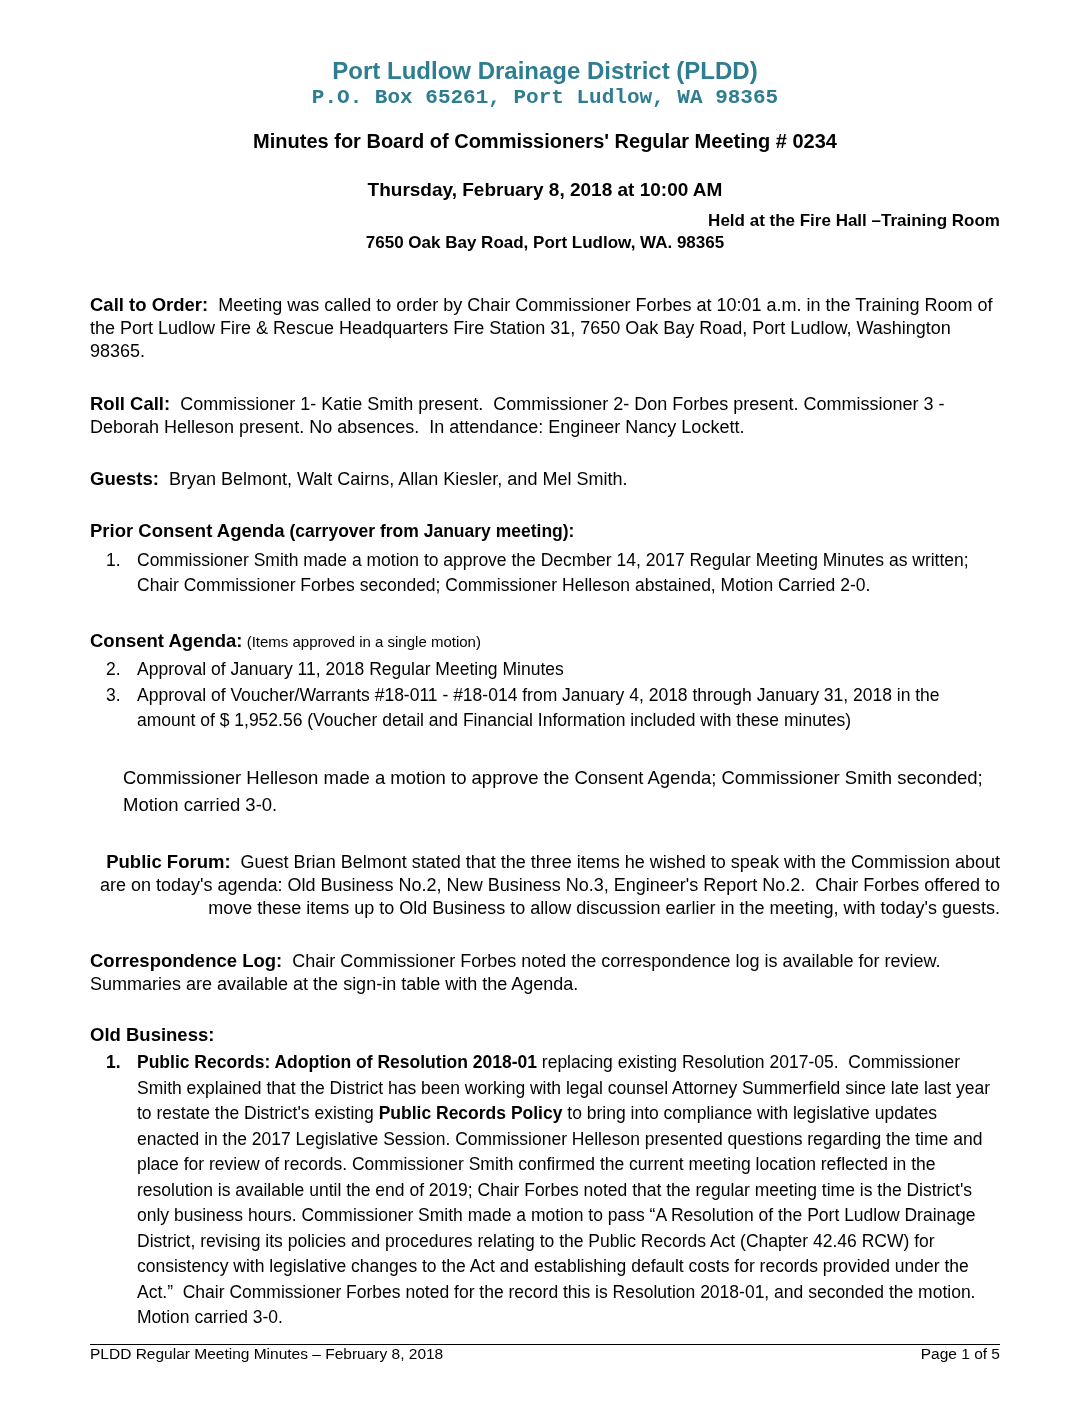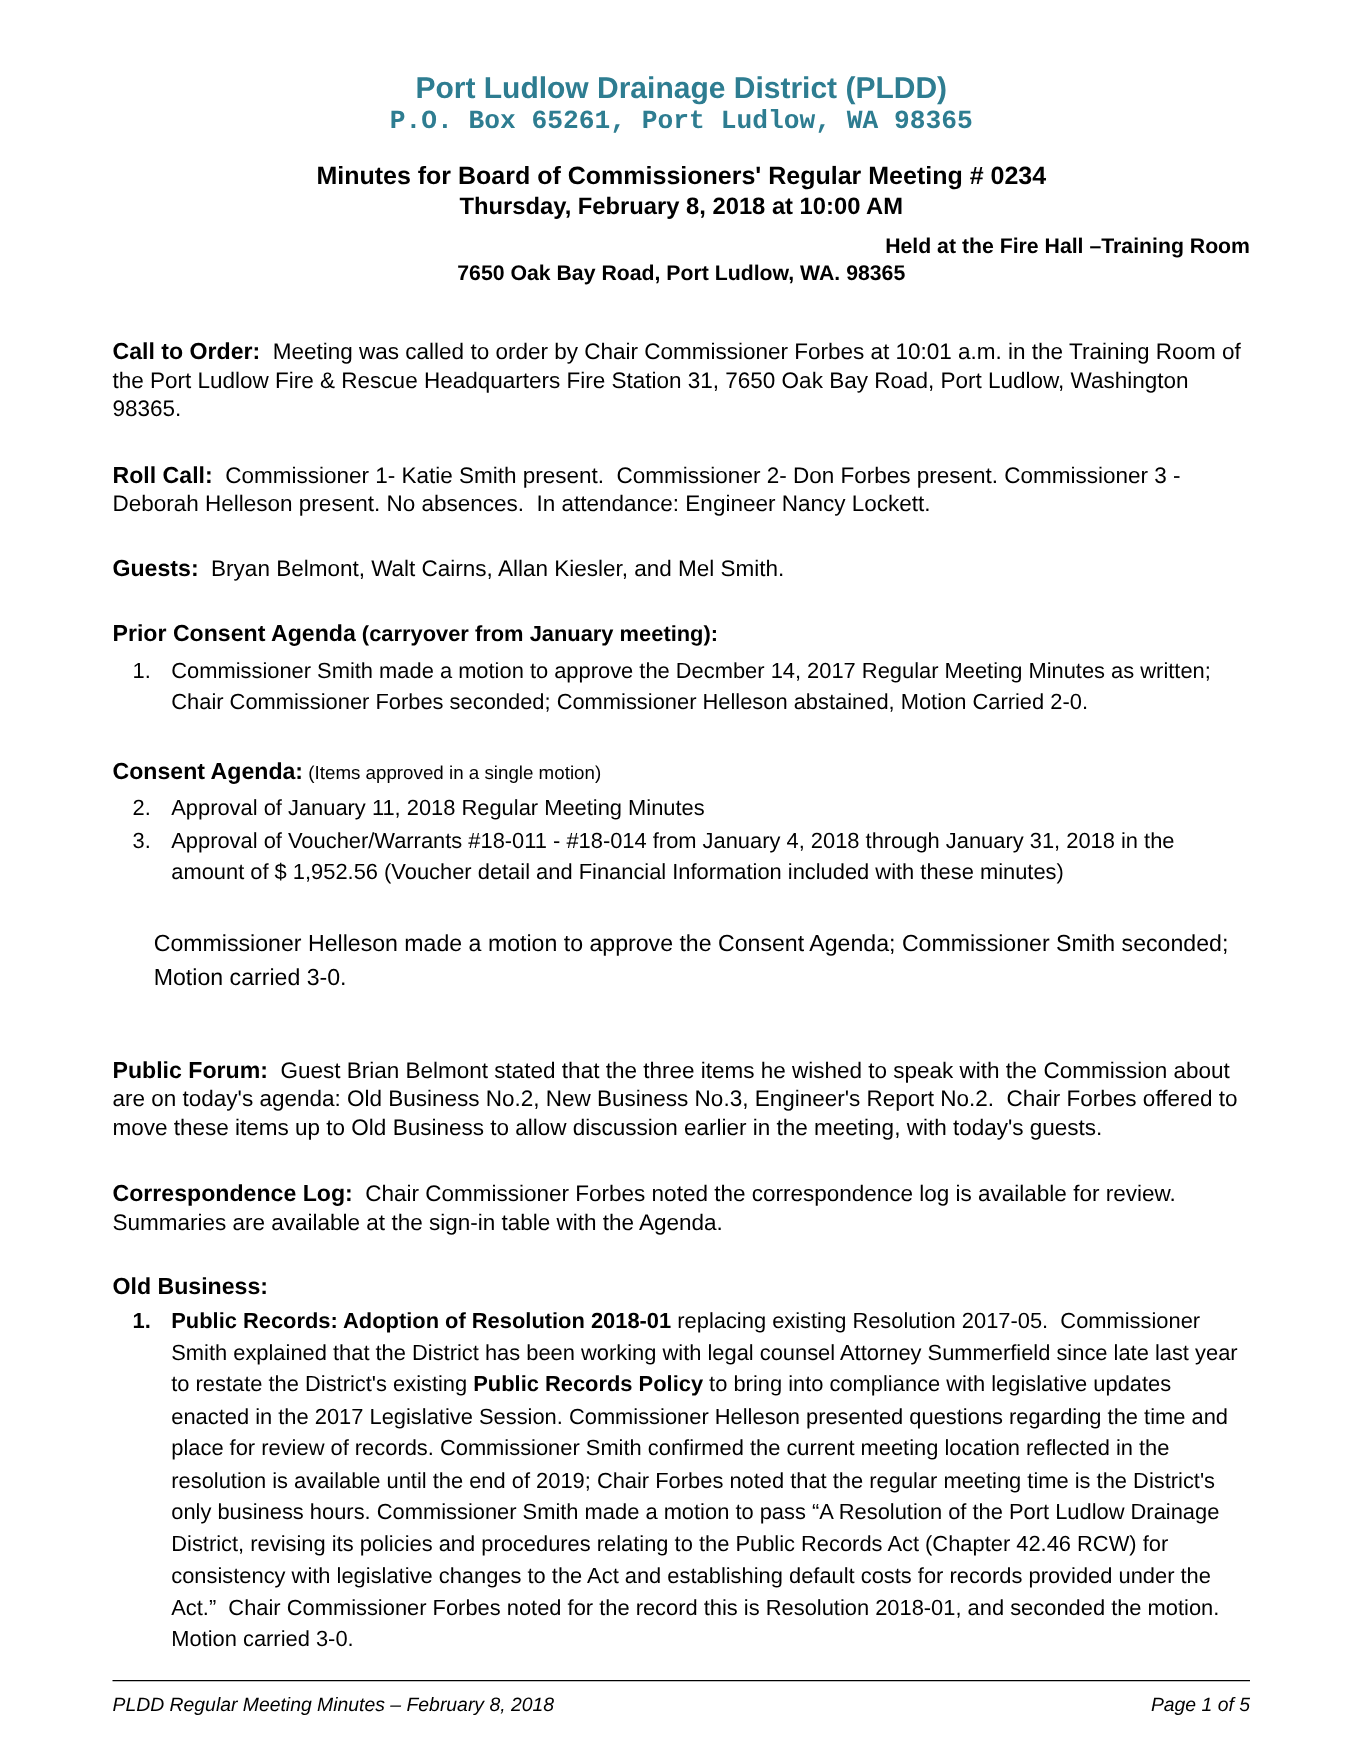--- a/index.html
+++ b/index.html
@@ -35,21 +35,21 @@
   .meeting-title {
     font-weight: bold;
     font-size: 20px;
     line-height: 23px;
     margin-top: 19px;
   }
   .meeting-date {
     font-weight: bold;
     font-size: 19px;
     line-height: 23px;
-    margin-top: 1px;
+    margin-top: 25px;
   }
   .loc1 {
     font-weight: bold;
     font-size: 17px;
     line-height: 20px;
     margin-top: 10px;
     text-align: right;
   }
   .loc2 {
     font-weight: bold;
@@ -95,35 +95,33 @@
     flex: 1;
     white-space: pre-wrap;
   }
   .motion-para {
     margin-top: 30px;
     margin-left: 33px;
     font-size: 18.5px;
     line-height: 27px;
     white-space: pre-wrap;
   }
-  .sec-public  { margin-top: 49px; }
+  .sec-public  { margin-top: 32px; text-align: right; }
   .sec-corr    { margin-top: 29px; }
   .ob-list { margin-top: 2px; }
   
   .doc-footer {
     position: absolute;
     left: 90px;
     right: 88px;
     top: 1344px;
     border-top: 1.5px solid #000000;
-    padding-top: 11px;
     display: flex;
     justify-content: space-between;
     font-size: 15.5px;
-    font-style: italic;
   }
 </style>
 </head>
 <body>
 
 <div class="page">
   <div class="content">
 
     <header class="doc-header">
       <div class="org-name">Port Ludlow Drainage District (PLDD)</div>

